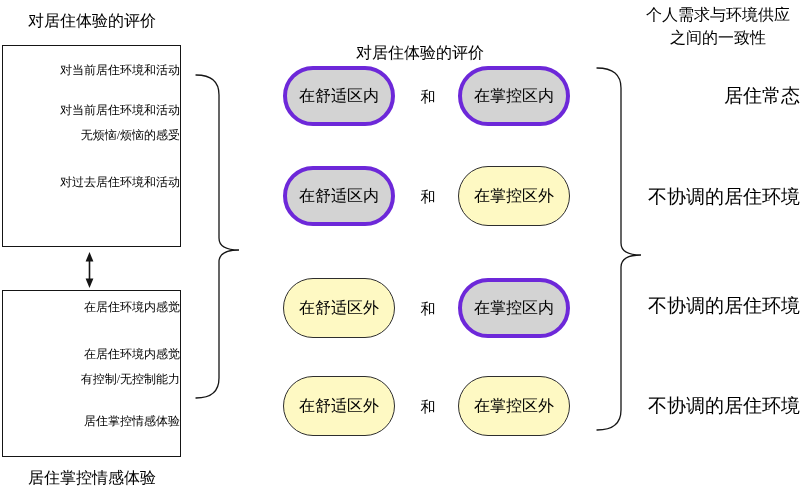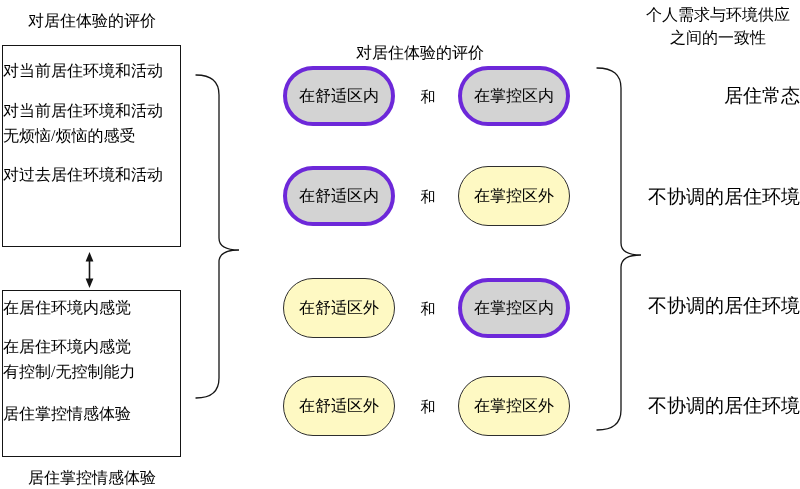--- a/index.html
+++ b/index.html
@@ -6,26 +6,26 @@
   .canvas{
     position:relative;width:800px;height:489px;background:#ffffff;
     font-family:"Liberation Serif","DejaVu Serif",serif;color:#000;
     overflow:hidden;
   }
   .abs{position:absolute;}
   .col-title{font-size:16px;text-align:center;line-height:23px;}
   .box{
     position:absolute;left:2px;width:179px;background:#fff;
     border:1.6px solid #151515;box-sizing:border-box;
-    text-align:left;font-size:16px;line-height:25px;
+    text-align:right;font-size:12px;line-height:25px;
   }
   .box-comfort{top:45px;height:202px;padding-top:12px;}
   .box-mastery{top:290px;height:167px;padding-top:4px;}
   .gap-a{margin-top:15px;}
-  .gap-b{margin-top:14px;}
+  .gap-b{margin-top:22px;}
   .gap-c{margin-top:17px;}
   .oval{
     position:absolute;width:112px;height:60px;border-radius:30px;
     display:flex;align-items:center;justify-content:center;
     font-size:16px;box-sizing:border-box;white-space:nowrap;
   }
   .oval[data-variant="filled"]{background:var(--oval-fill,#d3d3d3);border:4px solid #6d28d9;}
   .oval[data-variant="outline"]{background:#fef9c3;border:1.5px solid #2e2e2e;}
   .and{position:absolute;width:34px;text-align:center;font-size:15px;line-height:18px;}
   .outcome{

